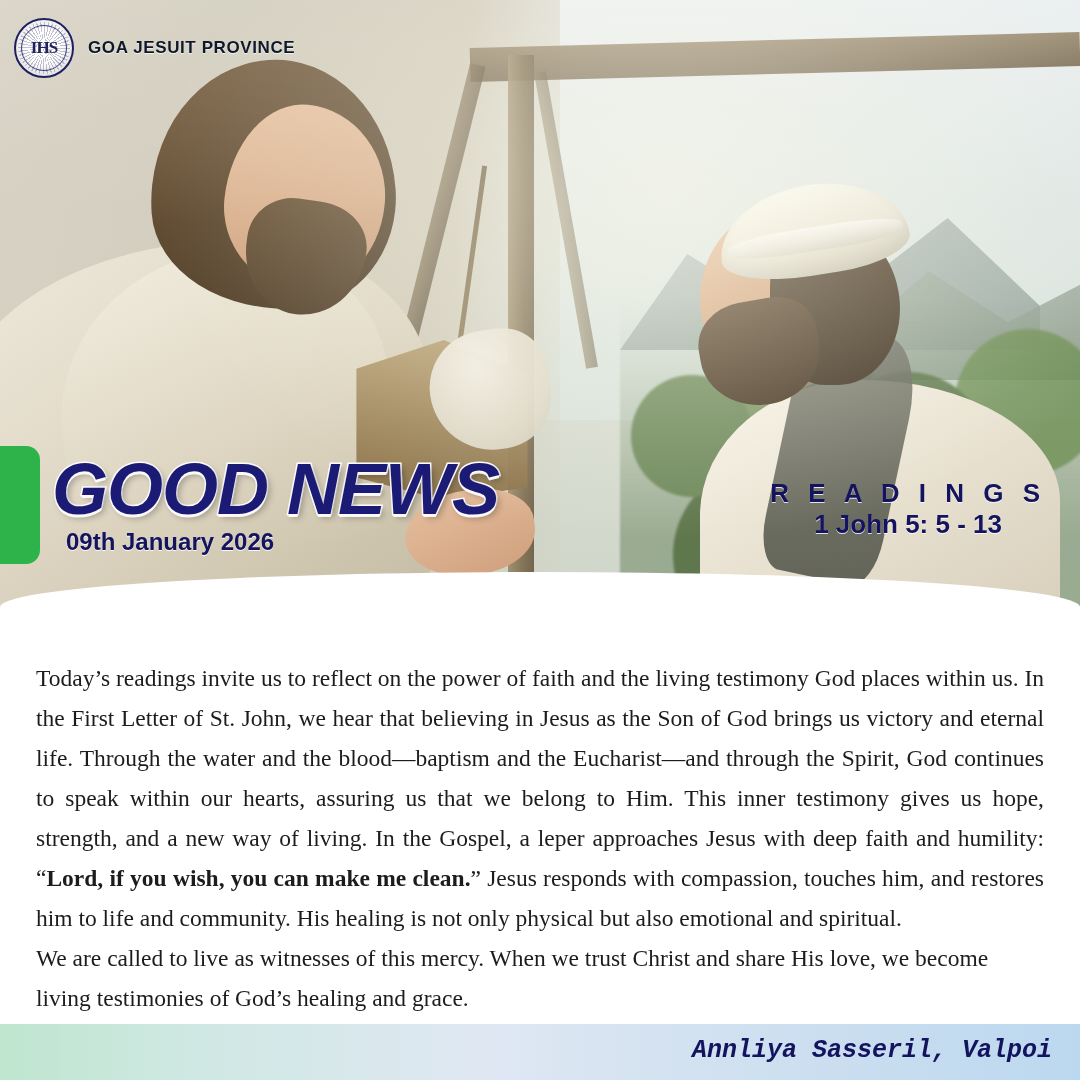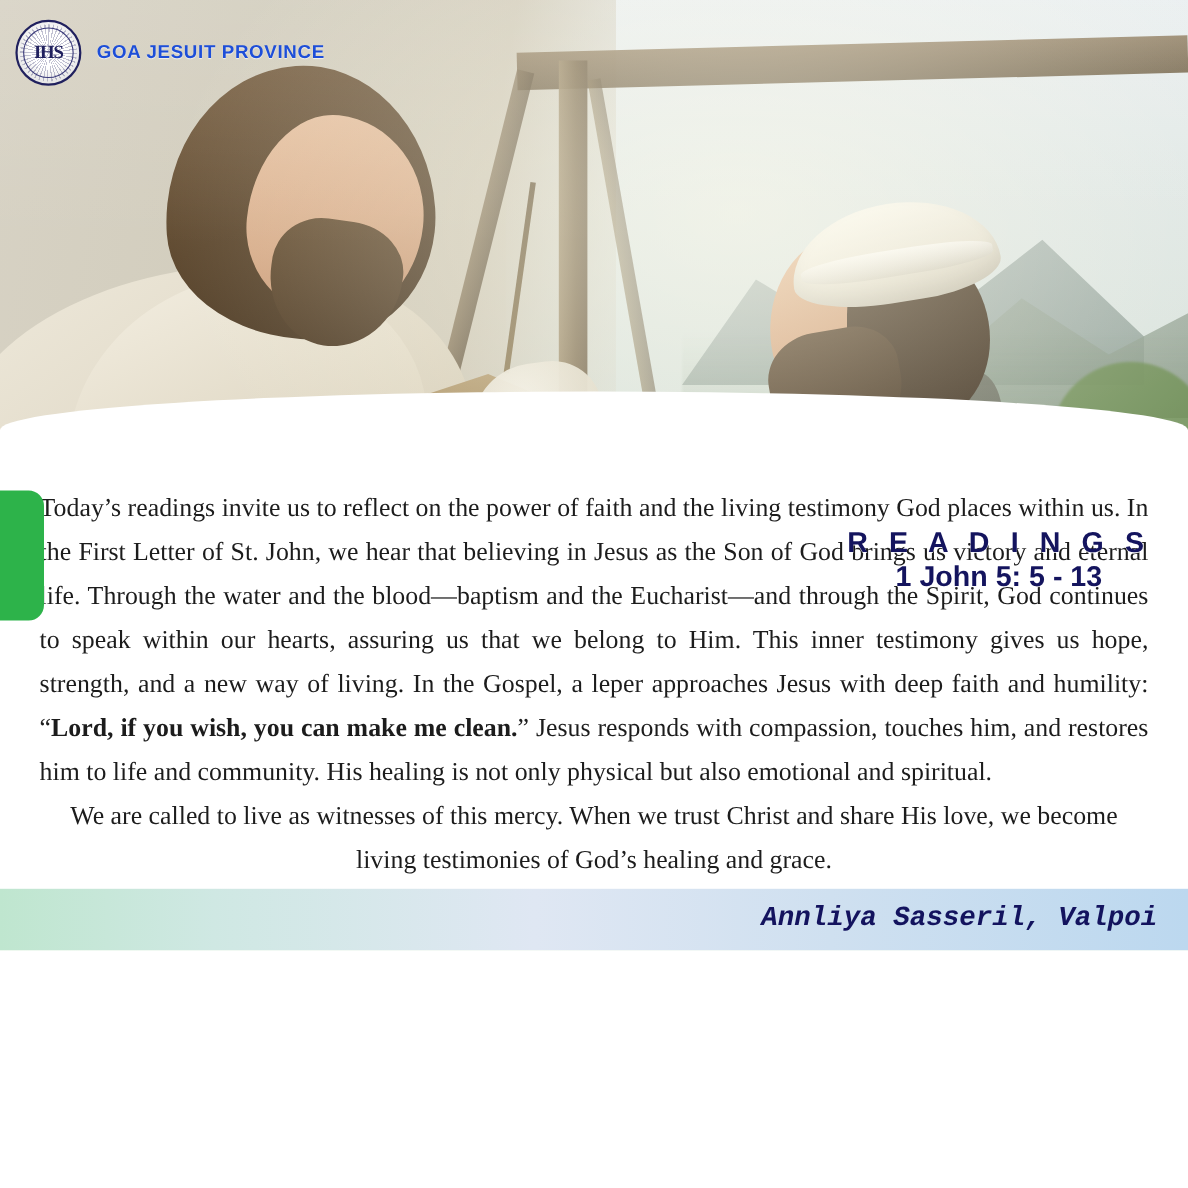--- a/index.html
+++ b/index.html
@@ -6,21 +6,21 @@
   html, body {
     width: 1080px;
     height: 1080px;
     overflow: hidden;
     font-family: "Liberation Sans", sans-serif;
   }
 
   .poster {
     position: relative;
     width: 1080px;
-    height: 864px;
+    height: 1080px;
     background: #eaf7e4;
     overflow: hidden;
   }
 
   
   .art {
     position: absolute;
     left: 0; top: 0;
     width: 1080px; height: 640px;
     overflow: hidden;
@@ -254,21 +254,21 @@
   .panel-inner {
     position: absolute; left: 36px; right: 36px; top: 86px;
     font-family: "Liberation Serif", serif;
     color: #1c1c1c;
     font-size: 23.5px;
     line-height: 40px;
     text-align: justify;
   }
   .panel-inner p { margin: 0; }
   .panel-inner .q { font-weight: bold; }
-  .panel-inner .last { text-align: center; }
+  .panel-inner .last { text-align: left; }
 
   
   .footer {
     position: absolute; left: 0; bottom: 0; width: 1080px; height: 56px;
     background: linear-gradient(90deg, #bfe6cf 0%, #cfe8e3 18%, #dfe7f3 45%, #cfe0f0 70%, #bcd8ef 100%);
     z-index: 8;
   }
   .footer .credit {
     position: absolute; right: 28px; top: 12px;
     font-family: Liberation Mono, monospace;
@@ -297,21 +297,21 @@
     font-family: "Liberation Serif", serif;
     font-size: 17px; font-weight: 700; color: #20205e; letter-spacing: -1px;
   }
   .brand .seal .rays {
     position: absolute; inset: 2px; border-radius: 50%;
     background: repeating-conic-gradient(from 0deg, rgba(32,32,94,.55) 0deg 3deg, rgba(255,255,255,0) 3deg 9deg);
     opacity: .5;
   }
   .brand .brand-text {
     font-size: 17px; font-weight: 800; letter-spacing: .6px;
-    color: #1d4ed8; text-shadow: 0 1px 1px rgba(255,255,255,.7);
+    color: #0f172a; text-shadow: 0 1px 1px rgba(255,255,255,.7);
   }
 </style>
 </head>
 <body>
 
 <div class="poster">
 
   <div class="art">
     <div class="sky"></div>
     <div class="mtn1"></div>
@@ -343,20 +343,24 @@
   <div class="brand">
     <div class="seal">
       <div class="rays"></div>
       <div class="ring"></div>
       <div class="ihs">IHS</div>
     </div>
     <div class="brand-text">GOA JESUIT PROVINCE</div>
   </div>
 
   <div class="accent-bar"></div>
+  <div class="title-wrap">
+    <div class="title">GOOD NEWS</div>
+    <div class="subtitle">09th January 2026</div>
+  </div>
 
   <div class="readings">
     <div class="rhead">R E A D I N G S</div>
     <div class="rline">1 John 5: 5 - 13</div>
   </div>
 
   <div class="panel">
     <div class="panel-inner">
       <p><span>Today’s readings invite us to reflect on the power of faith and the living testimony God places within us. In the First Letter of St. John, we hear that believing in Jesus as the Son of God brings us victory and eternal life. Through the water and the blood—baptism and the Eucharist—and through the Spirit, God continues to speak within our hearts, assuring us that we belong to Him. This inner testimony gives us hope, strength, and a new way of living. In the Gospel, a leper approaches Jesus with deep faith and humility: “</span><span class="q">Lord, if you wish, you can make me clean.</span><span>” Jesus responds with compassion, touches him, and restores him to life and community. His healing is not only physical but also emotional and spiritual.</span></p>
       <p class="last">We are called to live as witnesses of this mercy. When we trust Christ and share His love, we become living testimonies of God’s healing and grace.</p>

